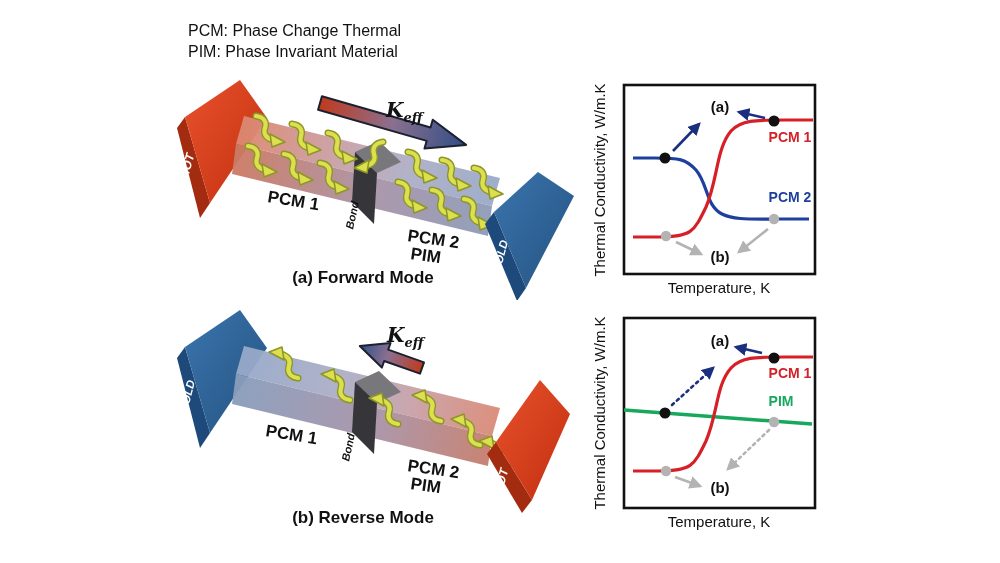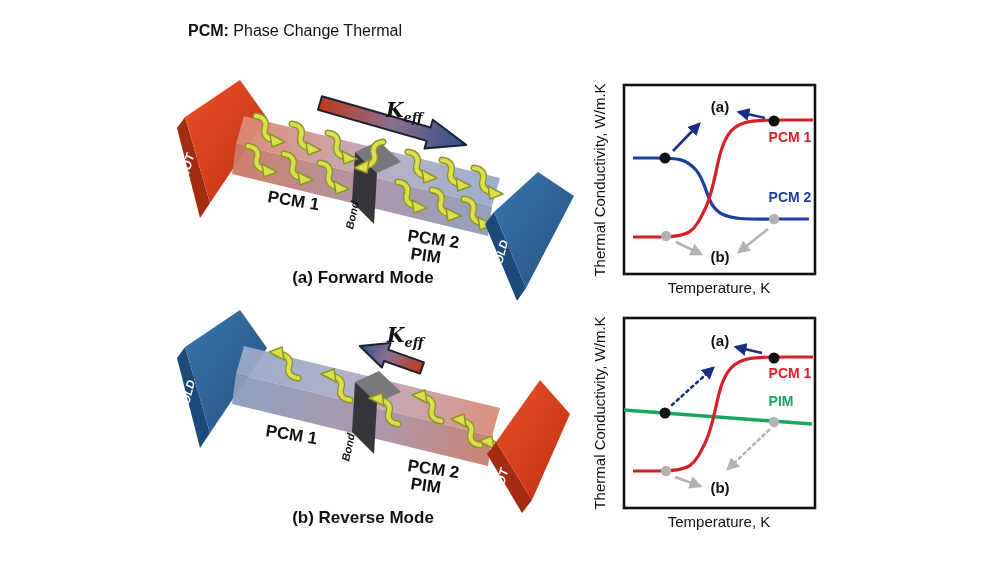--- a/index.html
+++ b/index.html
@@ -1,38 +1,39 @@
 <!DOCTYPE html>
 <html><head>
 <meta charset="utf-8">
 <style>
   html,body{margin:0;padding:0;background:#fff;}
   .canvas{position:relative;width:1000px;height:563px;background:#fff;overflow:hidden;
           font-family:"Liberation Sans",sans-serif;color:#111;}
   .abs{position:absolute;}
   .legend{left:188px;top:20px;font-size:16px;line-height:21px;color:#111;}
-  .legend .term{font-weight:700;}
+  .legend .term{font-weight:400;}
   svg text{font-family:"Liberation Sans",sans-serif;}
   .plate-label{fill:#fff;font-weight:700;font-style:italic;font-size:12px;}
   .dev-label{fill:#111;font-weight:700;font-size:17px;}
   .bond-label{fill:#111;font-weight:700;font-style:italic;font-size:11px;}
   .caption{fill:#111;font-weight:700;font-size:17px;}
   .keff-text{fill:#111;font-weight:700;font-style:italic;font-size:20px;font-family:"DejaVu Serif",serif;}
   .keff-sub{font-size:13px;}
   .axis-label{fill:#111;font-size:15px;}
   .ann-label{fill:#111;font-weight:700;font-size:15px;}
   .series-label{font-weight:700;font-size:14px;}
 </style>
 </head>
 <body>
 
 <div class="canvas">
 
   <div class="abs legend">
     <div><span class="term">PCM:</span> <span>Phase Change Thermal</span></div>
+    <div><span class="term">PIM:</span> <span>Phase Invariant Material</span></div>
   </div>
 
   <svg class="abs" style="left:170px;top:70px;" width="420" height="230" viewBox="0 0 420 230">
     <defs>
       <linearGradient id="gBarTopA" gradientUnits="userSpaceOnUse" x1="70" y1="90" x2="330" y2="150">
         <stop offset="0" stop-color="#dc8872"></stop>
           <stop offset="0.35" stop-color="#c9a0a6"></stop>
         <stop offset="0.62" stop-color="#aeaec6"></stop>
           <stop offset="1" stop-color="#97a9c9"></stop>
       </linearGradient>

